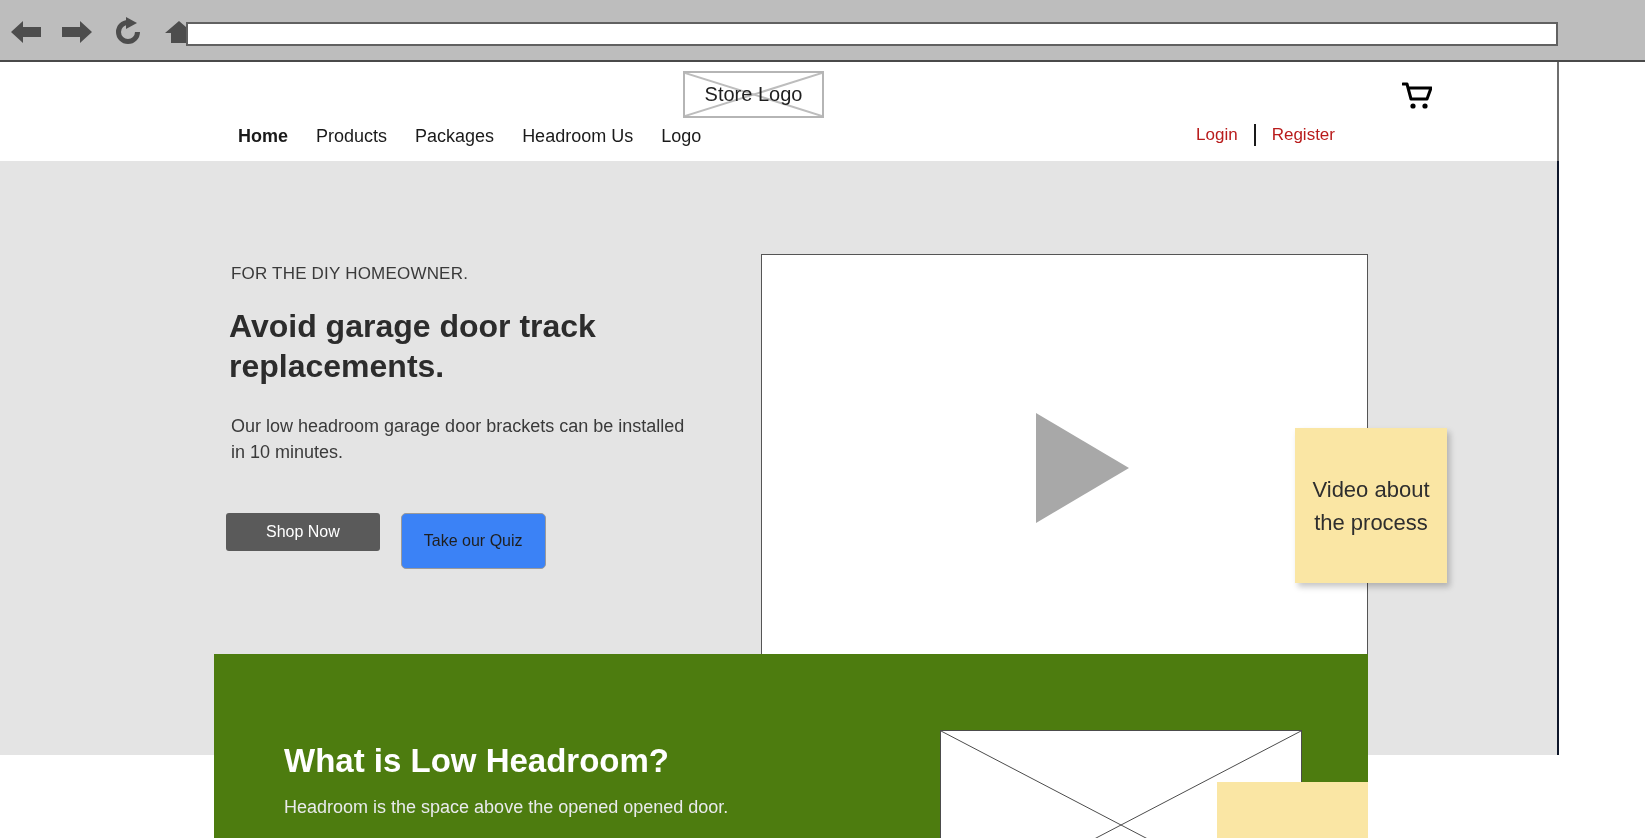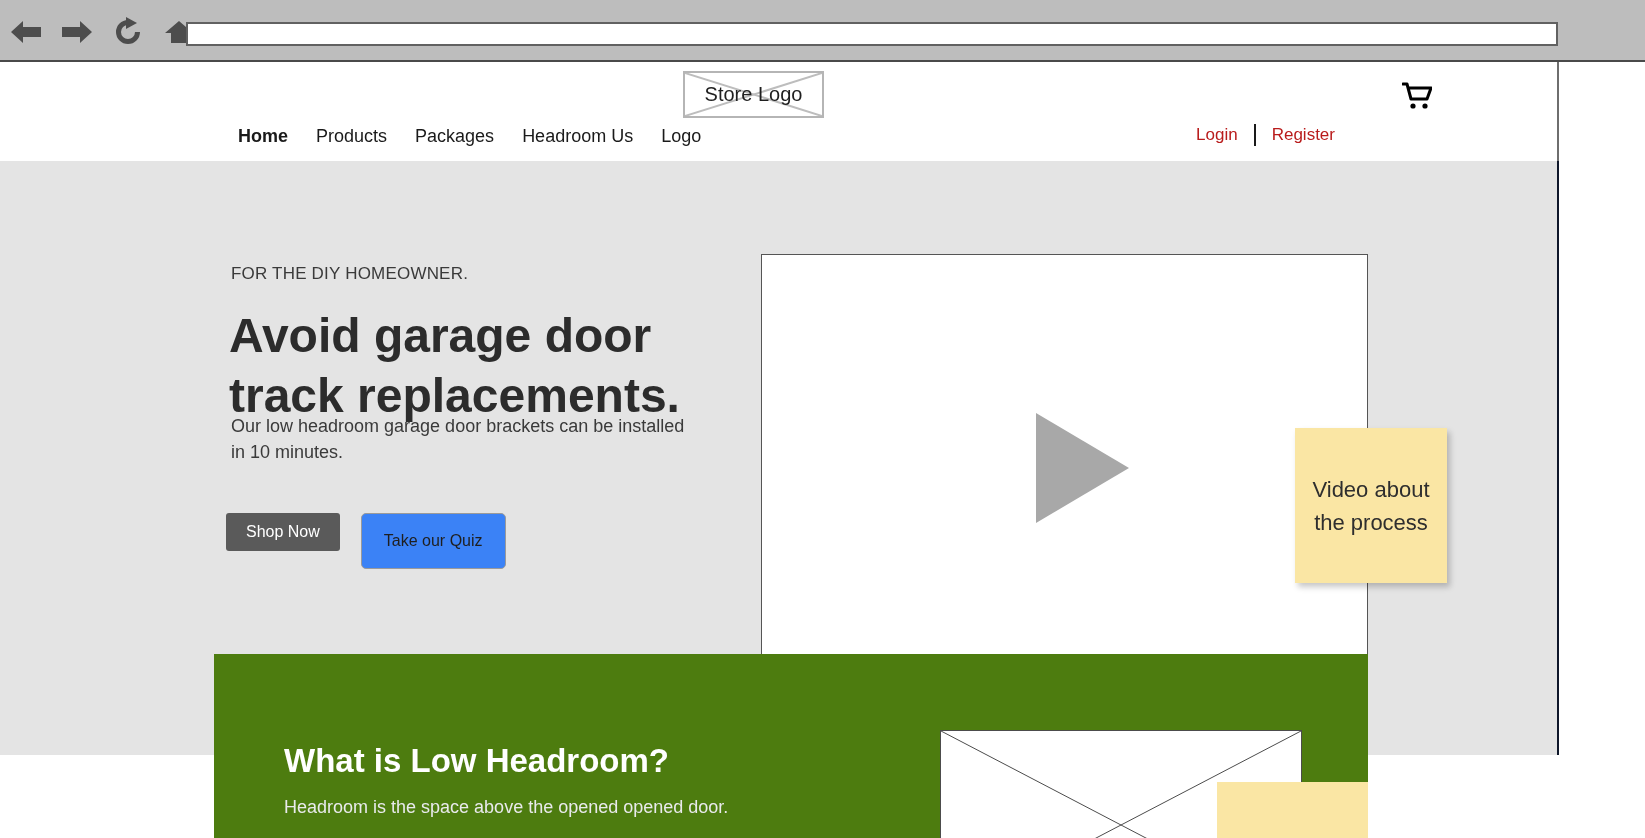--- a/index.html
+++ b/index.html
@@ -141,21 +141,21 @@
     position: absolute;
     left: 231px; top: 103px;
     font-size: 17px;
     letter-spacing: 0.2px;
     color: #3a3a3a;
   }
   .hero-title {
     position: absolute;
     left: 229px; top: 145px;
     width: 470px;
-    font-size: 48px;
+    font-size: 32px;
     font-weight: bold;
     line-height: 1.26;
     color: #2c2c2c;
   }
   .hero-sub {
     position: absolute;
     left: 231px; top: 253px;
     width: 460px;
     font-size: 18px;
     line-height: 1.42;
@@ -168,21 +168,21 @@
     align-items: flex-start;
     gap: 21px;
   }
   .btn-primary {
     background: #5a5a5a;
     color: #ffffff;
     border: none;
     border-radius: 3px;
     font-family: "Liberation Sans", sans-serif;
     font-size: 16px;
-    padding: 10px 20px;
+    padding: 10px 40px;
     cursor: pointer;
   }
   .btn-secondary {
     background: #3b82f6;
     color: #1f1f1f;
     border: 1px solid #9a9a9a;
     border-radius: 5px;
     font-family: "Liberation Sans", sans-serif;
     font-size: 16px;
     padding: 18px 22px;

